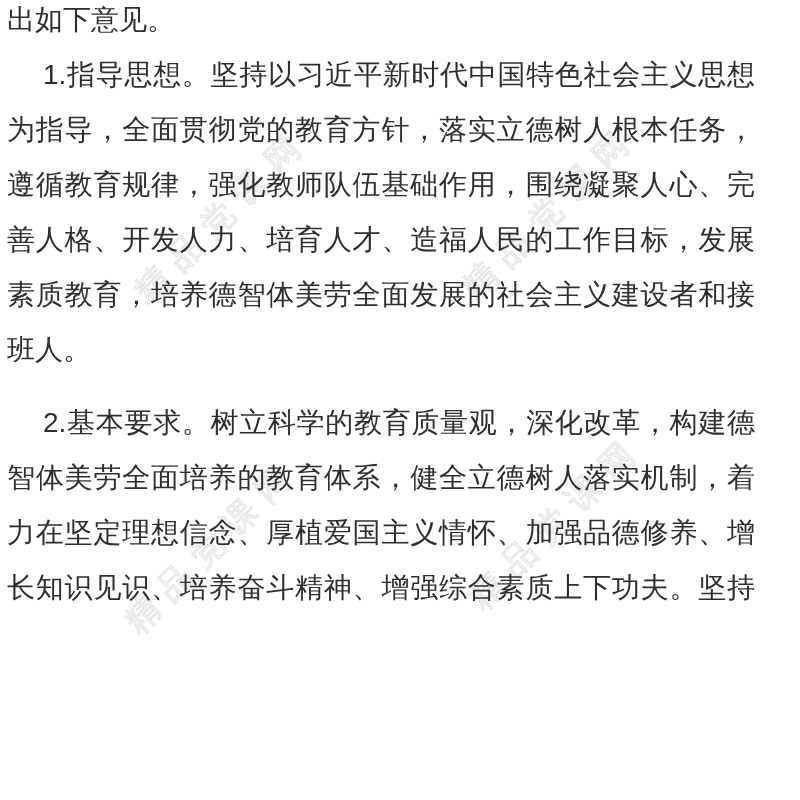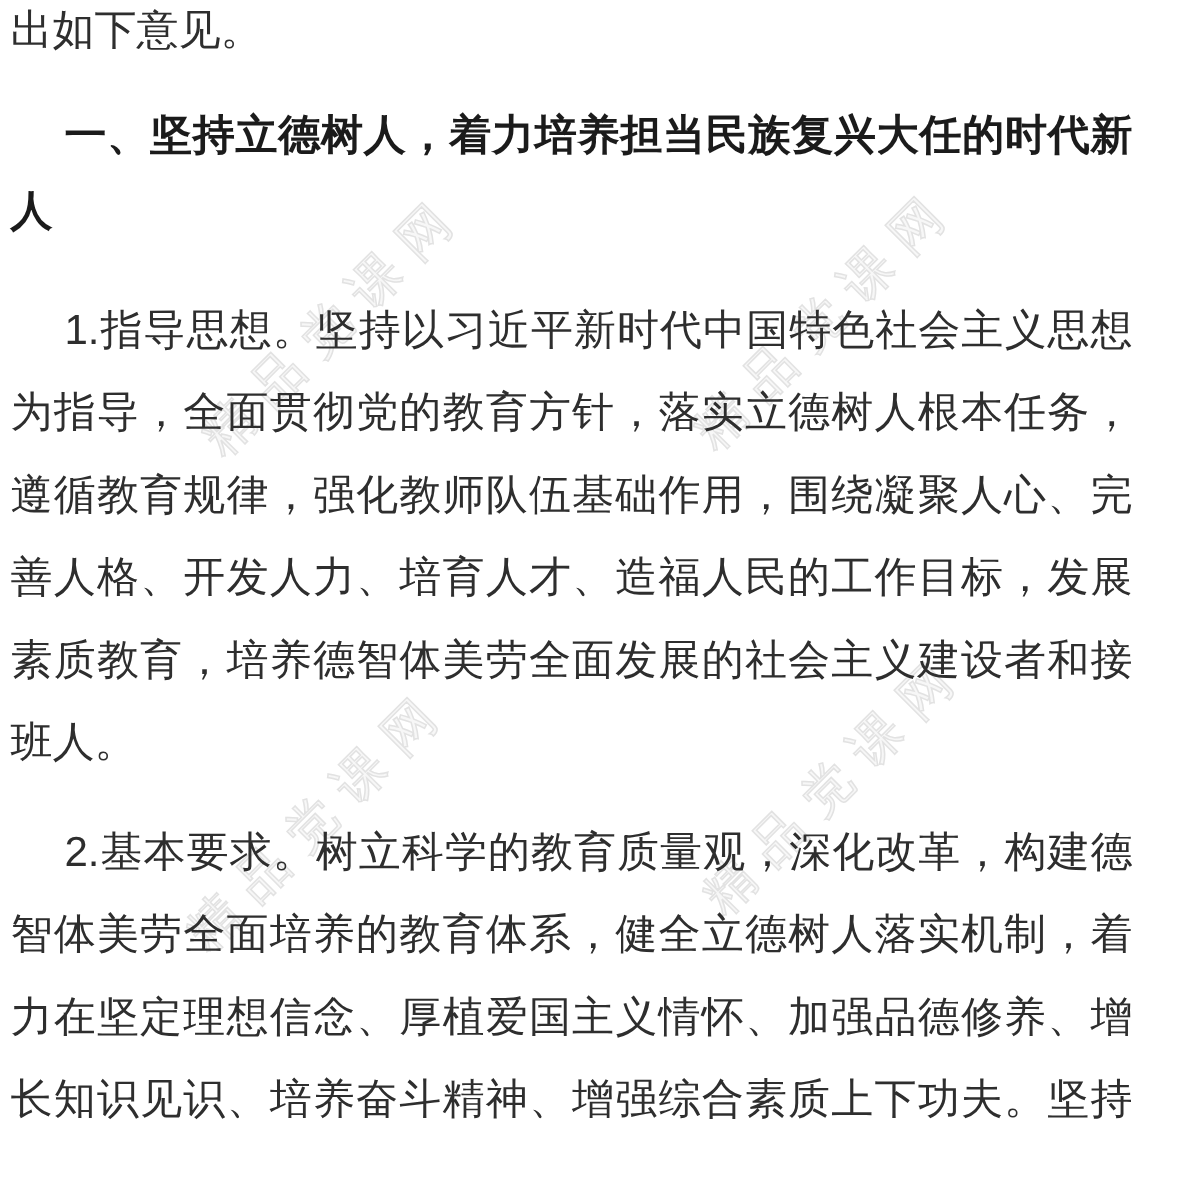--- a/index.html
+++ b/index.html
@@ -82,20 +82,19 @@
 <div class="page">
 
   <div class="watermark wm-1">精品党课网</div>
   <div class="watermark wm-2">精品党课网</div>
   <div class="watermark wm-3">精品党课网</div>
   <div class="watermark wm-4">精品党课网</div>
 
   <div class="content">
     <div class="intro-line">出如下意见。</div>
 
-    <div class="section-heading">一、坚持立德树人，着力培养担当民族复兴大任的时代新人</div>
 
     <div class="para">1.指导思想。坚持以习近平新时代中国特色社会主义思想为指导，全面贯彻党的教育方针，落实立德树人根本任务，遵循教育规律，强化教师队伍基础作用，围绕凝聚人心、完善人格、开发人力、培育人才、造福人民的工作目标，发展素质教育，培养德智体美劳全面发展的社会主义建设者和接班人。</div>
 
     <div class="para continued">2.基本要求。树立科学的教育质量观，深化改革，构建德智体美劳全面培养的教育体系，健全立德树人落实机制，着力在坚定理想信念、厚植爱国主义情怀、加强品德修养、增长知识见识、培养奋斗精神、增强综合素质上下功夫。坚持</div>
   </div>
 
 </div>
 
 </body></html>

